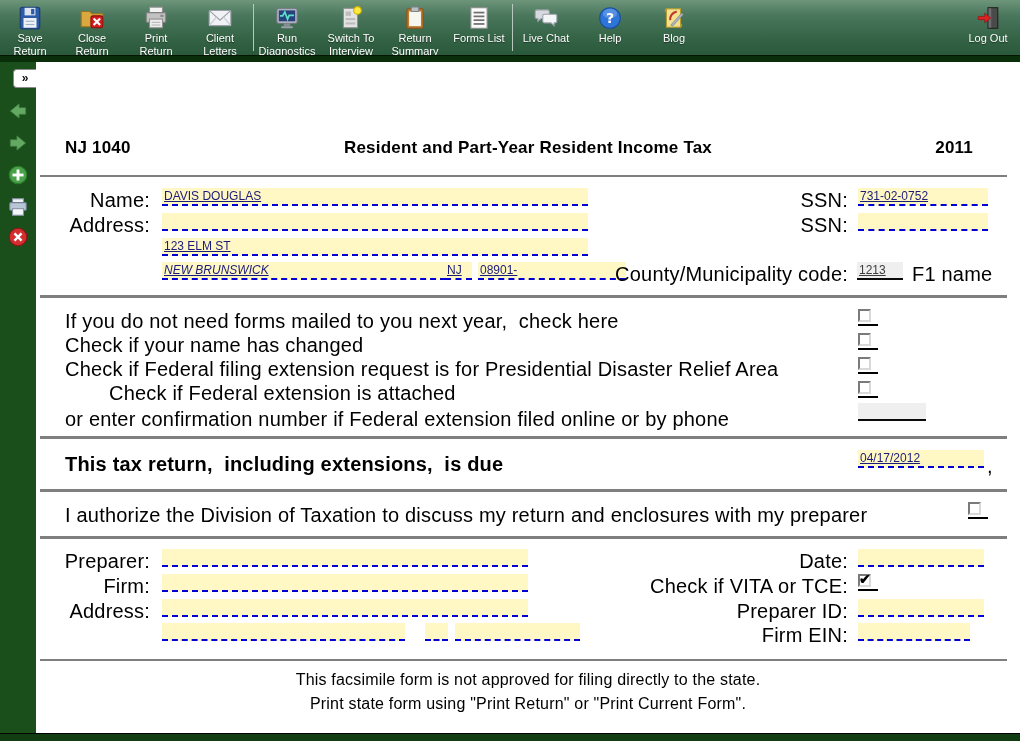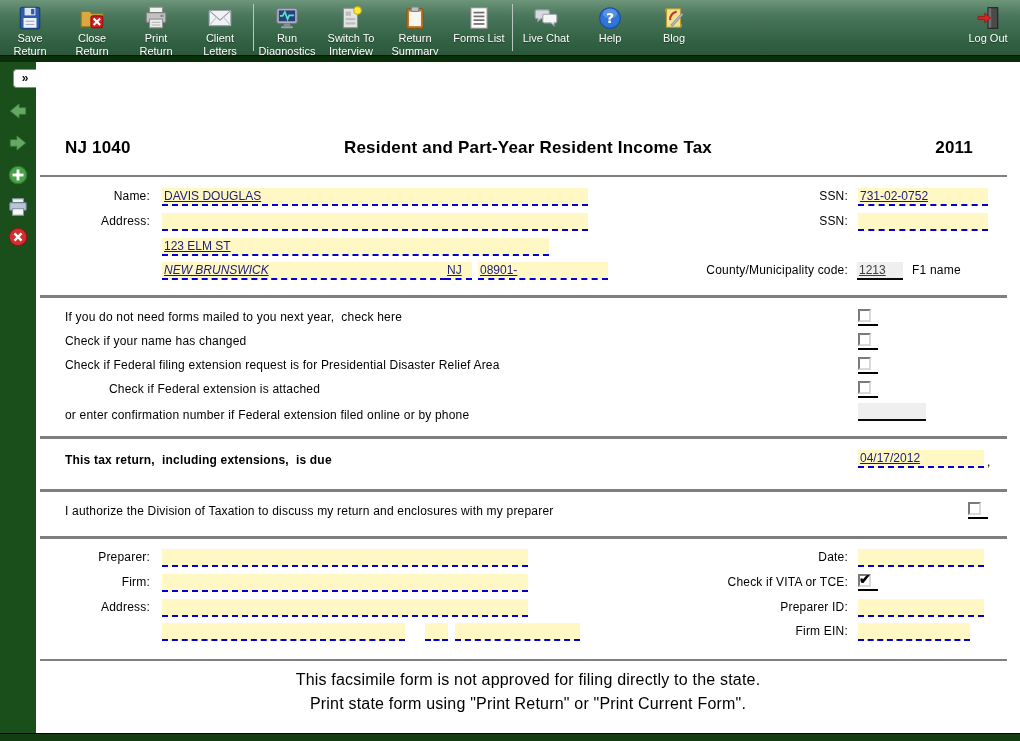--- a/index.html
+++ b/index.html
@@ -39,21 +39,21 @@
   .side-btn { position:absolute; left:7px; width:22px; height:22px; cursor:pointer; }
 
   
   .content { position:absolute; left:36px; top:62px; width:984px; height:671px; background:#ffffff; }
   .bottombar { position:absolute; left:0; top:733px; width:1020px; height:8px;
                background:#123c12; border-top:1px solid #000; }
 
   .hline { position:absolute; left:4px; width:967px; height:3px; background:#7f7f7f; }
   .hline.thin { height:2px; }
 
-  .lbl { position:absolute; font-size:12px; color:#000; letter-spacing:0.2px; white-space:pre; }
+  .lbl { position:absolute; font-size:20px; color:#000; letter-spacing:0.2px; white-space:pre; }
   .lbl.r { text-align:right; }
   .bold { font-weight:bold; }
   .lbl-left  { left:0; width:114px; text-align:right; }
   .lbl-right { left:612px; width:200px; text-align:right; }
 
   .yf { position:absolute; height:18px; background:#FFF8C5; border-bottom:2px dashed #0000D6; }
   .gf { position:absolute; height:18px; background:#EFEFEF; border-bottom:2px solid #0a0a0a; }
   .val { display:block; font-size:12px; color:#1b1b7a; text-decoration:underline;
          white-space:nowrap; padding:1px 0 0 2px; }
   .gf .val { color:#3c3c3c; }
@@ -328,31 +328,31 @@
 
   <span class="lbl lbl-left" style="top:152px;">Address:</span>
   <div class="yf" style="left:126px; top:151px; width:426px;">
     <span class="val"></span>
   </div>
   <span class="lbl lbl-right" style="top:152px;">SSN:</span>
   <div class="yf" style="left:822px; top:151px; width:130px;">
     <span class="val"></span>
   </div>
 
-  <div class="yf" style="left:126px; top:176px; width:387px;">
+  <div class="yf" style="left:126px; top:176px; width:426px;">
     <span class="val">123 ELM ST</span>
   </div>
 
   <div class="yf" style="left:126px; top:200px; width:284px;font-style:italic;">
     <span class="val">NEW BRUNSWICK</span>
   </div>
   <div class="yf" style="left:409px; top:200px; width:27px;">
     <span class="val">NJ</span>
   </div>
-  <div class="yf" style="left:442px; top:200px; width:130px;">
+  <div class="yf" style="left:442px; top:200px; width:148px;">
     <span class="val">08901-</span>
   </div>
   <span class="lbl r" style="left:560px; top:201px; width:252px;">County/Municipality code:</span>
   <div class="gf" style="left:821px; top:200px; width:46px;">
     <span class="val">1213</span>
   </div>
   <span class="lbl" style="left:876px; top:201px;">F1 name</span>
 
   <div class="hline" style="top:233px;"></div>
 

